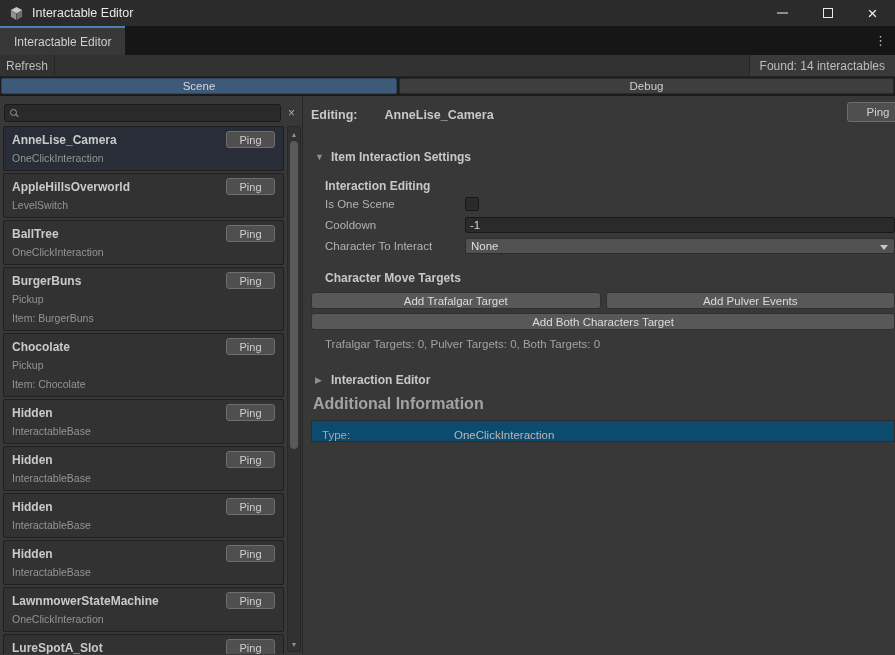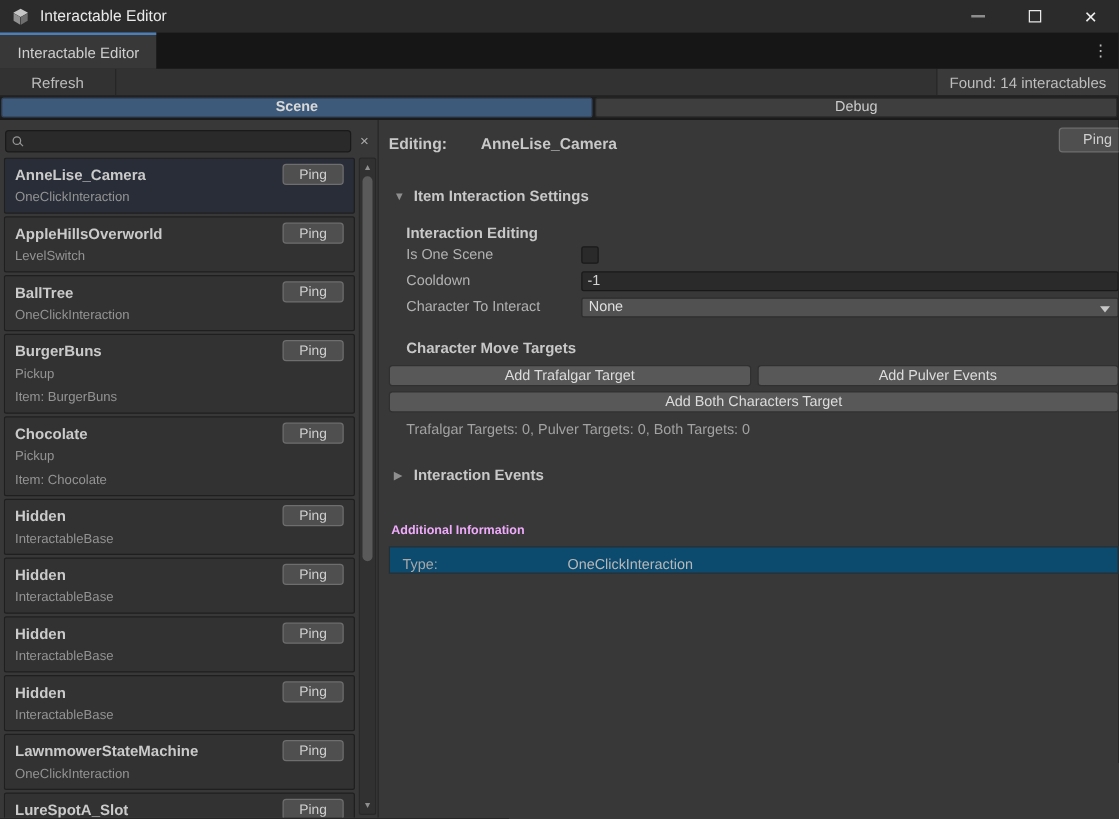--- a/index.html
+++ b/index.html
@@ -17,28 +17,28 @@
   .glyph-max { width:10px; height:10px; border:1.5px solid #e8e8e8; }
   .glyph-close { color:#eeeeee; font-size:17px; line-height:1; font-weight:400; }
 
   
   .dockbar { height:29px; background:#161616; display:flex; align-items:stretch; position:relative; }
   .dock-tab { background:#383838; border-top:2px solid #4c7eb8; padding:0 14px; display:flex; align-items:center; font-size:12px; color:#cfcfcf; }
   .kebab { position:absolute; right:4px; top:0; height:100%; display:flex; align-items:center; color:#b9b9b9; font-size:13px; padding:0 4px; letter-spacing:0; }
 
   
   .toolbar { height:22px; background:#323232; border-bottom:1px solid #242424; display:flex; align-items:stretch; font-size:12px; }
-  .refresh-btn { padding:0 25px; display:flex; align-items:center; color:#bdbdbd; border-right:1px solid #262626; }
+  .refresh-btn { padding:0 6px; display:flex; align-items:center; color:#bdbdbd; border-right:1px solid #262626; }
   .toolbar .spacer { flex:1; }
   .found-seg { border-left:1px solid #262626; background:#3a3a3a; padding:0 10px; display:flex; align-items:center; color:#bdbdbd; }
 
   
   .mode-tabs { height:19px; background:#1d1d1d; display:flex; gap:2px; padding:1px; border-bottom:1px solid #1a1a1a; }
   .mode-tab { display:flex; align-items:center; justify-content:center; font-size:11.5px; color:#cccccc; background:#3e3e3e; border:1px solid #2a2a2a; border-radius:2px; }
-  .mode-tab.scene { width:473px; background:#3d5a7a; border-color:#32455c; color:#d8d8d8;font-weight:bold; }
+  .mode-tab.scene { width:396px; background:#3d5a7a; border-color:#32455c; color:#d8d8d8; }
   .mode-tab.debug { flex:1; }
 
   
   .content { display:flex; height:558px; }
 
   
   .left-panel { width:302px; position:relative; flex-shrink:0; }
   .search-row { display:flex; align-items:center; margin:7px 2px 4px 4px; height:19px; }
   .search-box { flex:1; height:18px; background:#2a2a2a; border:1px solid #1a1a1a; border-radius:3px; display:flex; align-items:center; }
   .search-glyph { width:7px; height:7px; border:1px solid #969696; border-radius:50%; position:relative; margin:0 4px 0 5px; flex-shrink:0; }
@@ -81,21 +81,21 @@
   .checkbox { width:14px; height:14px; background:#2a2a2a; border:1px solid #191919; border-radius:2px; }
   .text-field { flex:1; height:16px; background:#2a2a2a; border:1px solid #191919; border-radius:2px; color:#d4d4d4; font-size:11.5px; padding:0 4px; font-family:inherit; outline:none; }
   .dropdown { flex:1; height:16px; background:#515151; border:1px solid #2d2d2d; border-radius:2px; display:flex; align-items:center; padding:0 5px; color:#dfdfdf; position:relative; }
   .dd-arrow { position:absolute; right:6px; top:6px; width:0; height:0; border-left:4px solid transparent; border-right:4px solid transparent; border-top:5px solid #c8c8c8; }
 
   .btn-row { display:flex; gap:5px; margin-top:7px; }
   .act-btn { flex:1; height:17px; background:#585858; border:1px solid #303030; border-radius:3px; color:#dcdcdc; font-size:11.5px; display:flex; align-items:center; justify-content:center; }
   .act-btn.full { margin-top:4px; }
   .targets-summary { margin-top:8px; color:#a2a2a2; }
 
-  .add-info-head { font-size:10px; font-weight:bold; color:#f0abfc; margin-top:32px; margin-left:2px; }
+  .add-info-head { font-size:16px; font-weight:bold; color:#a3a3a3; margin-top:8px; margin-left:2px; }
   .type-row { margin-top:7px; height:22px; background:#0c4a6e; border:1px solid #2c2c2c; display:flex; align-items:flex-end; }
   .type-row .plabel { width:142px; padding-left:10px; color:#a8a8a8; flex-shrink:0; }
   .type-row .tval { color:#b8b8b8; }
 </style>
 </head>
 <body>
 
 <div class="app">
 
   <div class="titlebar">
@@ -285,21 +285,21 @@
       <div class="btn-row">
         <div class="act-btn">Add Trafalgar Target</div>
         <div class="act-btn">Add Pulver Events</div>
       </div>
       <div class="act-btn full">Add Both Characters Target</div>
 
       <div class="targets-summary indent">Trafalgar Targets: 0, Pulver Targets: 0, Both Targets: 0</div>
 
       <div class="foldout fold-events">
         <span class="tri">▶</span>
-        <span>Interaction Events</span>
+        <span>Interaction Editor</span>
       </div>
 
       <div class="add-info-head">Additional Information</div>
 
       <div class="type-row">
         <span class="plabel">Type:</span>
         <span class="tval">OneClickInteraction</span>
       </div>
     </div>
   </div>

